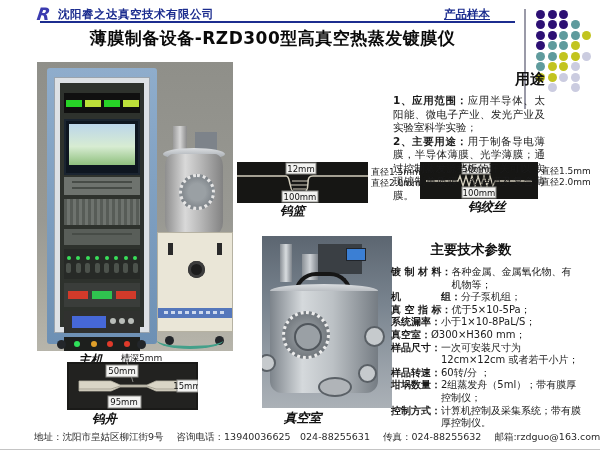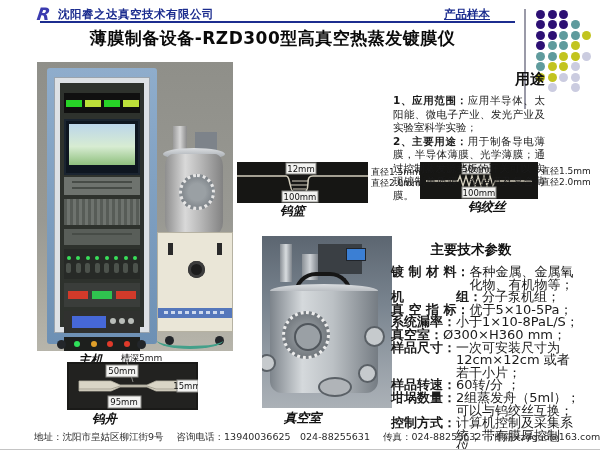--- a/index.html
+++ b/index.html
@@ -89,21 +89,21 @@
   
   .figsvg{position:absolute;}
   .dcol{position:absolute;font-size:9px;line-height:11px;color:#222;white-space:nowrap;}
 
   
   .usage{position:absolute;left:393px;top:70px;width:152px;}
   .usage h3{margin:0 0 5px 0;font-size:15px;text-align:right;color:#111;}
   .usage p{margin:0;font-size:10.5px;line-height:13.5px;color:#1a1a1a;text-align:justify;}
   .specs{position:absolute;left:391px;top:241px;width:190px;}
   .specs h3{margin:0 0 7px 0;font-size:13.5px;text-align:center;width:160px;color:#111;}
-  .spec-row{display:flex;font-size:13px;line-height:12.6px;color:#1a1a1a;}
+  .spec-row{display:flex;font-size:10px;line-height:12.6px;color:#1a1a1a;}
   .spec-row b{flex:none;white-space:nowrap;}
   .spec-row span{flex:1;}
 
   
   .footer{position:absolute;left:34px;top:431px;width:556px;font-size:9.5px;color:#2a2a2a;white-space:nowrap;}
   .footer span{margin-right:13px;}
   .page-edge{position:absolute;left:0;right:0;bottom:0;height:1px;background:#c4c4c4;}
 </style>
 </head>
 <body>
@@ -370,21 +370,21 @@
         <div class="spec-row">
           <b>样品尺寸：</b>
           <span>一次可安装尺寸为12cm×12cm 或者若干小片；</span>
         </div>
         <div class="spec-row">
           <b>样品转速：</b>
           <span>60转/分 ；</span>
         </div>
         <div class="spec-row">
           <b>坩埚数量：</b>
-          <span>2组蒸发舟（5ml）；可以与钨绞丝互换；</span>
+          <span>2组蒸发舟（5ml）；带有膜厚控制仪；</span>
         </div>
         <div class="spec-row">
           <b>控制方式：</b>
           <span>计算机控制及采集系统；带有膜厚控制仪。</span>
         </div>
       </div>
   </div>
 
   <div class="footer">
     <span>地址：沈阳市皇姑区柳江街9号</span><span>咨询电话：13940036625　024-88255631</span><span>传真：024-88255632</span><span>邮箱:rzdguo@163.com</span>

